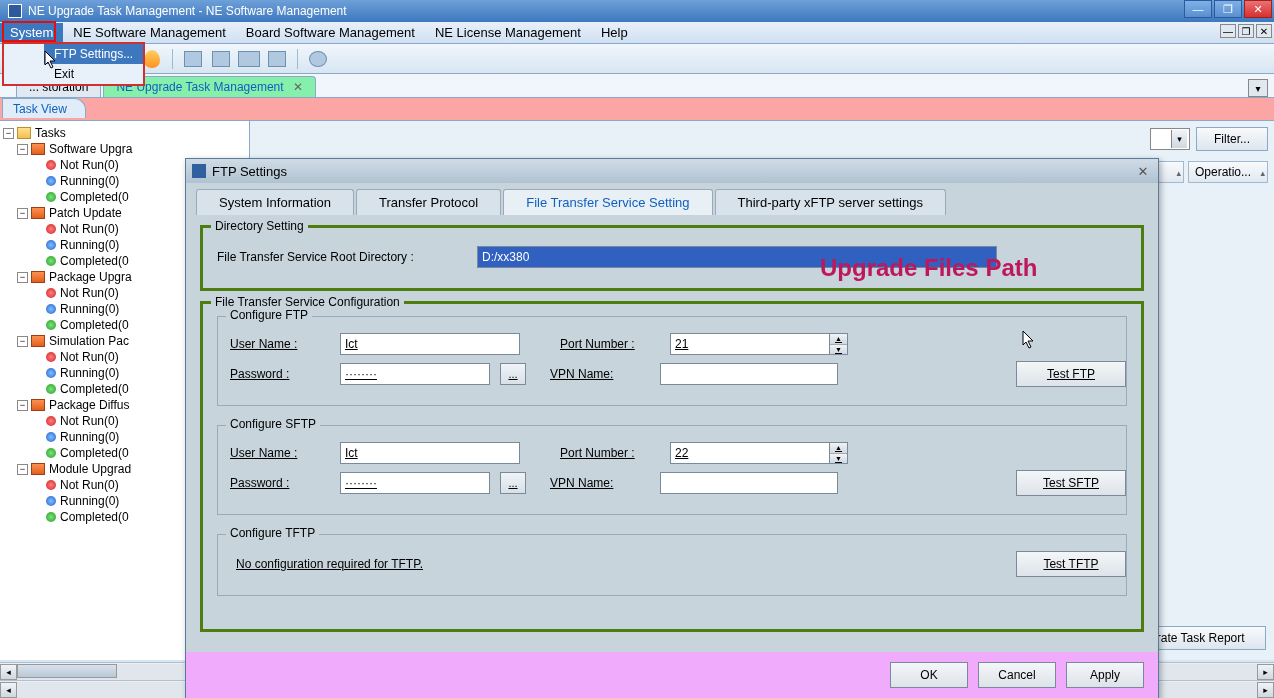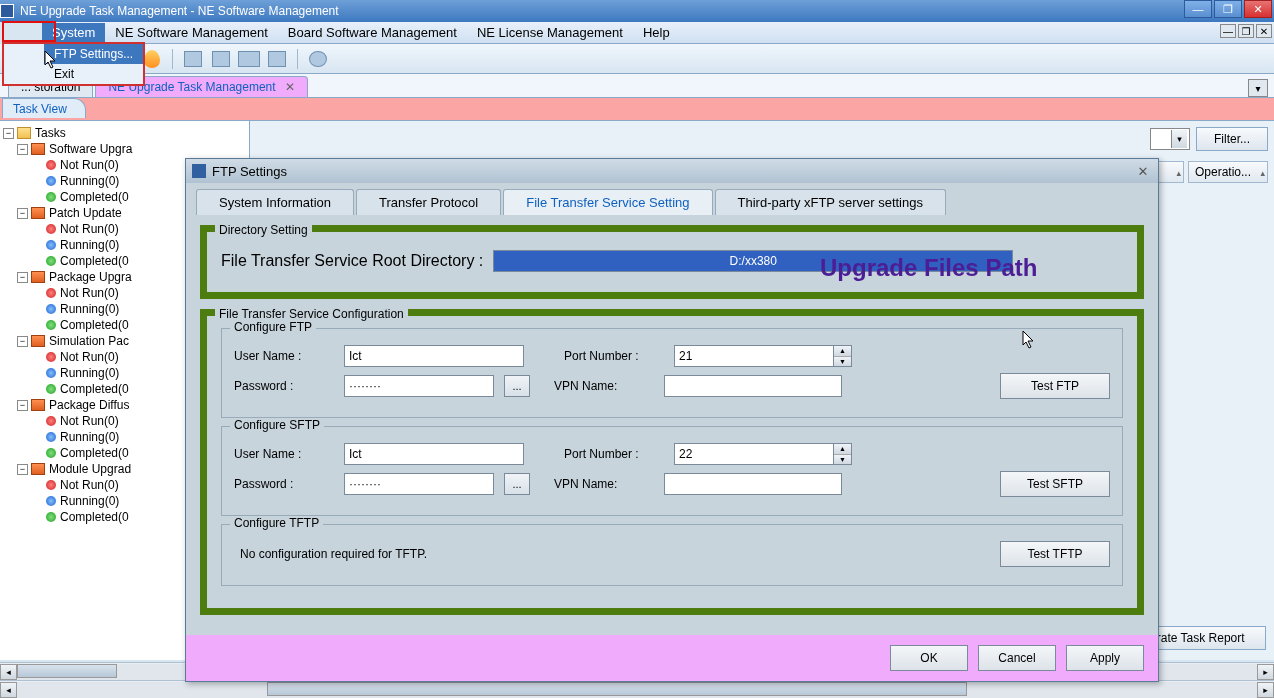--- a/index.html
+++ b/index.html
@@ -1,47 +1,47 @@
 <!DOCTYPE html>
 <html><head>
 <meta charset="utf-8">
 <style>
   * { box-sizing: border-box; font-family: "Segoe UI", Tahoma, sans-serif; }
   body { margin:0; padding:0; background:#d8e6f2; width:1274px; height:698px; overflow:hidden; position:relative; }
 
   
-  .title-bar { height:22px; background:linear-gradient(#6ea0d8,#3d78bf); color:#fff; display:flex; align-items:center; font-size:12px; padding-left:0; position:relative;}
+  .title-bar { height:22px; background:linear-gradient(#6ea0d8,#3d78bf); color:#fff; display:flex; align-items:center; font-size:12px; padding-left:8px; position:relative;}
   .title-bar .app-icon { width:14px;height:14px;background:#2c5a9c;border:1px solid #fff;margin-right:6px;}
   .win-controls { position:absolute; right:2px; top:0; display:flex; gap:2px;}
   .win-btn { width:28px;height:18px;background:linear-gradient(#7fb0e8,#5a8fd0);border:1px solid #2c5a9c;color:#fff;font-size:11px;display:flex;align-items:center;justify-content:center;cursor:pointer;}
   .win-btn.close { background:linear-gradient(#e87272,#d83030);border-color:#a02020;}
 
   
-  .menu-bar { height:22px; background:linear-gradient(#e8f0fa,#d0e0f2); border-bottom:1px solid #8aa8c8; display:flex; align-items:center; font-size:13px; position:relative;margin-left:42px;}
+  .menu-bar { height:22px; background:linear-gradient(#e8f0fa,#d0e0f2); border-bottom:1px solid #8aa8c8; display:flex; align-items:center; font-size:13px; position:relative;}
   .menu-item { padding:2px 10px; cursor:pointer; }
   .menu-item.active { background:#3d78bf;color:#fff;}
   .mdi-controls { position:absolute; right:2px; top:2px; display:flex; gap:2px;}
   .mdi-btn { width:16px;height:14px;border:1px solid #888;background:#e0e8f0;font-size:10px;display:flex;align-items:center;justify-content:center;cursor:pointer;}
 
   
   .dropdown { position:absolute; top:42px; left:2px; background:#e8f0fa; border:2px solid #d03030; z-index:50; min-width:130px;padding-left:40px;}
   .dropdown-item { padding:3px 10px; font-size:12px; cursor:pointer;}
   .dropdown-item.hl { background:#3d78bf;color:#fff;}
 
   
   .toolbar { height:30px; background:linear-gradient(#f0f6fc,#d8e6f2); border-bottom:1px solid #8aa8c8; display:flex; align-items:center; padding-left:140px; gap:4px;}
   .tool-btn { width:24px;height:24px;border:1px solid transparent;display:flex;align-items:center;justify-content:center;cursor:pointer;}
   .tool-shield { width:16px;height:18px;background:linear-gradient(#ffd060,#ff9020);border-radius:50% 50% 50% 50% / 60% 60% 40% 40%;}
   .tool-sep { width:1px;height:20px;background:#a0b8d0;margin:0 4px;}
   .tool-generic { width:18px;height:16px;background:#b0c8e0;border:1px solid #7090b0;}
 
   
-  .doc-tabs { height:24px; background:#f0f6fc; border-bottom:1px solid #8aa8c8; display:flex; align-items:flex-end; padding-left:8px;}
+  .doc-tabs { height:24px; background:#f0f6fc; border-bottom:1px solid #8aa8c8; display:flex; align-items:flex-end; padding-left:16px;}
   .doc-tab { padding:3px 12px; font-size:12px; border:1px solid #8aa8c8; border-bottom:none; background:#e0e8f2; margin-right:2px; border-radius:4px 4px 0 0; cursor:pointer;}
-  .doc-tab.active { background:#f0abfc; color:#1060c0;}
+  .doc-tab.active { background:#86efac; color:#1060c0;}
   .doc-tab .x { margin-left:6px;color:#666;}
   .doc-dd { margin-left:auto;width:20px;height:18px;border:1px solid #888;background:#e0e8f0;font-size:10px;display:flex;align-items:center;justify-content:center;margin-right:6px;}
 
   
   .taskview-strip { height:22px; background:#fca5a5;}
   .taskview-tab { display:inline-block;padding:3px 18px 2px 10px;font-size:12px;color:#1060c0;background:#e0ecf8;border:1px solid #8aa8c8;border-bottom:none;border-radius:0 12px 0 0;margin-left:2px;}
 
   
   .main-area { display:flex; height:540px; background:#f0f6fc; border-top:1px solid #8aa8c8;}
   .tree-panel { width:250px; border-right:1px solid #8aa8c8; background:#fff; overflow:hidden; font-size:12px; padding:4px 0;}
@@ -75,39 +75,39 @@
 
   
   .dialog-overlay { position:absolute; top:158px; left:185px; width:974px; background:#f0abfc; border:1px solid #5a7a9a; box-shadow:2px 2px 6px rgba(0,0,0,.3); z-index:40;}
   .dlg-title { height:24px;background:linear-gradient(#d0dce6,#b0c2d2);display:flex;align-items:center;padding:0 6px;font-size:13px;}
   .dlg-title .dlg-icon{width:14px;height:14px;background:#3060a0;margin-right:6px;}
   .dlg-close { margin-left:auto;width:18px;height:16px;display:flex;align-items:center;justify-content:center;font-size:13px;color:#555;cursor:pointer;}
   .dlg-tabs { display:flex;background:#c8d4dc;padding:6px 10px 0 10px;gap:2px;font-size:13px;}
   .dlg-tab { padding:5px 22px;border:1px solid #9ab;border-bottom:none;background:#d8e2ea;cursor:pointer;border-radius:3px 3px 0 0;}
   .dlg-tab.active { background:#e8f0f6;color:#1060c0;}
   .dlg-body { background:#c8d4dc;padding:10px 14px;}
-  .groupbox { border:7px solid #4d7c0f;background:#c8d4dc;padding:12px 14px 14px 14px;margin-bottom:10px;position:relative;}
+  .groupbox { border:3px solid #4d7c0f;background:#c8d4dc;padding:12px 14px 14px 14px;margin-bottom:10px;position:relative;}
   .groupbox-title { position:absolute;top:-9px;left:8px;background:#c8d4dc;padding:0 4px;font-size:12px;}
   .frow { display:flex;align-items:center;margin:6px 0;gap:10px;}
   .flabel { font-size:12px;min-width:100px;}
-  .flabel-wide { font-size:16px;min-width:250px;}
+  .flabel-wide { font-size:12px;min-width:250px;}
   .finput { height:22px;border:1px solid #7a8a9a;background:#fff;font-size:12px;padding:0 4px;}
-  .finput.sel { background:#3060c0;color:#fff;text-align:center;}
+  .finput.sel { background:#3060c0;color:#fff;}
   .spin-wrap { display:flex;}
   .spin-btns { width:18px;display:flex;flex-direction:column;border:1px solid #7a8a9a;border-left:none;}
   .spin-btns div{flex:1;background:linear-gradient(#f0f4f8,#d0d8e0);font-size:7px;display:flex;align-items:center;justify-content:center;cursor:pointer;border-bottom:1px solid #aaa;}
   .spin-btns div:last-child{border-bottom:none;}
   .small-btn { width:26px;height:22px;border:1px solid #7a8a9a;background:linear-gradient(#f0f4f8,#d8e0e8);font-size:11px;cursor:pointer;}
-  .subgroup { border:1px solid #9ab;padding:10px 12px 12px 12px;margin-bottom:8px;position:relative;}
+  .subgroup { border:1px solid #9ab;padding:10px 0 12px 12px;margin-bottom:19px;position:relative;text-decoration:underline;}
   .subgroup-title{position:absolute;top:-9px;left:8px;background:#c8d4dc;padding:0 4px;font-size:12px;}
   .dlg-buttons { display:flex;justify-content:flex-end;gap:10px;padding:10px 14px;}
   .dlg-btn { min-width:78px;height:26px;background:linear-gradient(#f4f6f8,#dde3e9);border:1px solid #7a8a9a;font-size:12px;cursor:pointer;}
 
   
-  .annotation { position:absolute;color:#4c1d95;font-weight:700;font-size:24px;font-family:Arial,sans-serif;z-index:60;pointer-events:none;}
+  .annotation { position:absolute;color:#be185d;font-weight:700;font-size:24px;font-family:Arial,sans-serif;z-index:60;pointer-events:none;}
   .cursor-arrow { position:absolute;width:14px;height:20px;z-index:70;pointer-events:none;}
   .cursor-arrow svg{width:14px;height:20px;}
 
   .red-box { position:absolute;border:2px solid #e01010;z-index:55;pointer-events:none;}
 </style>
 </head>
 <body>
 
 <div class="title-bar">
   <div class="app-icon"></div>

